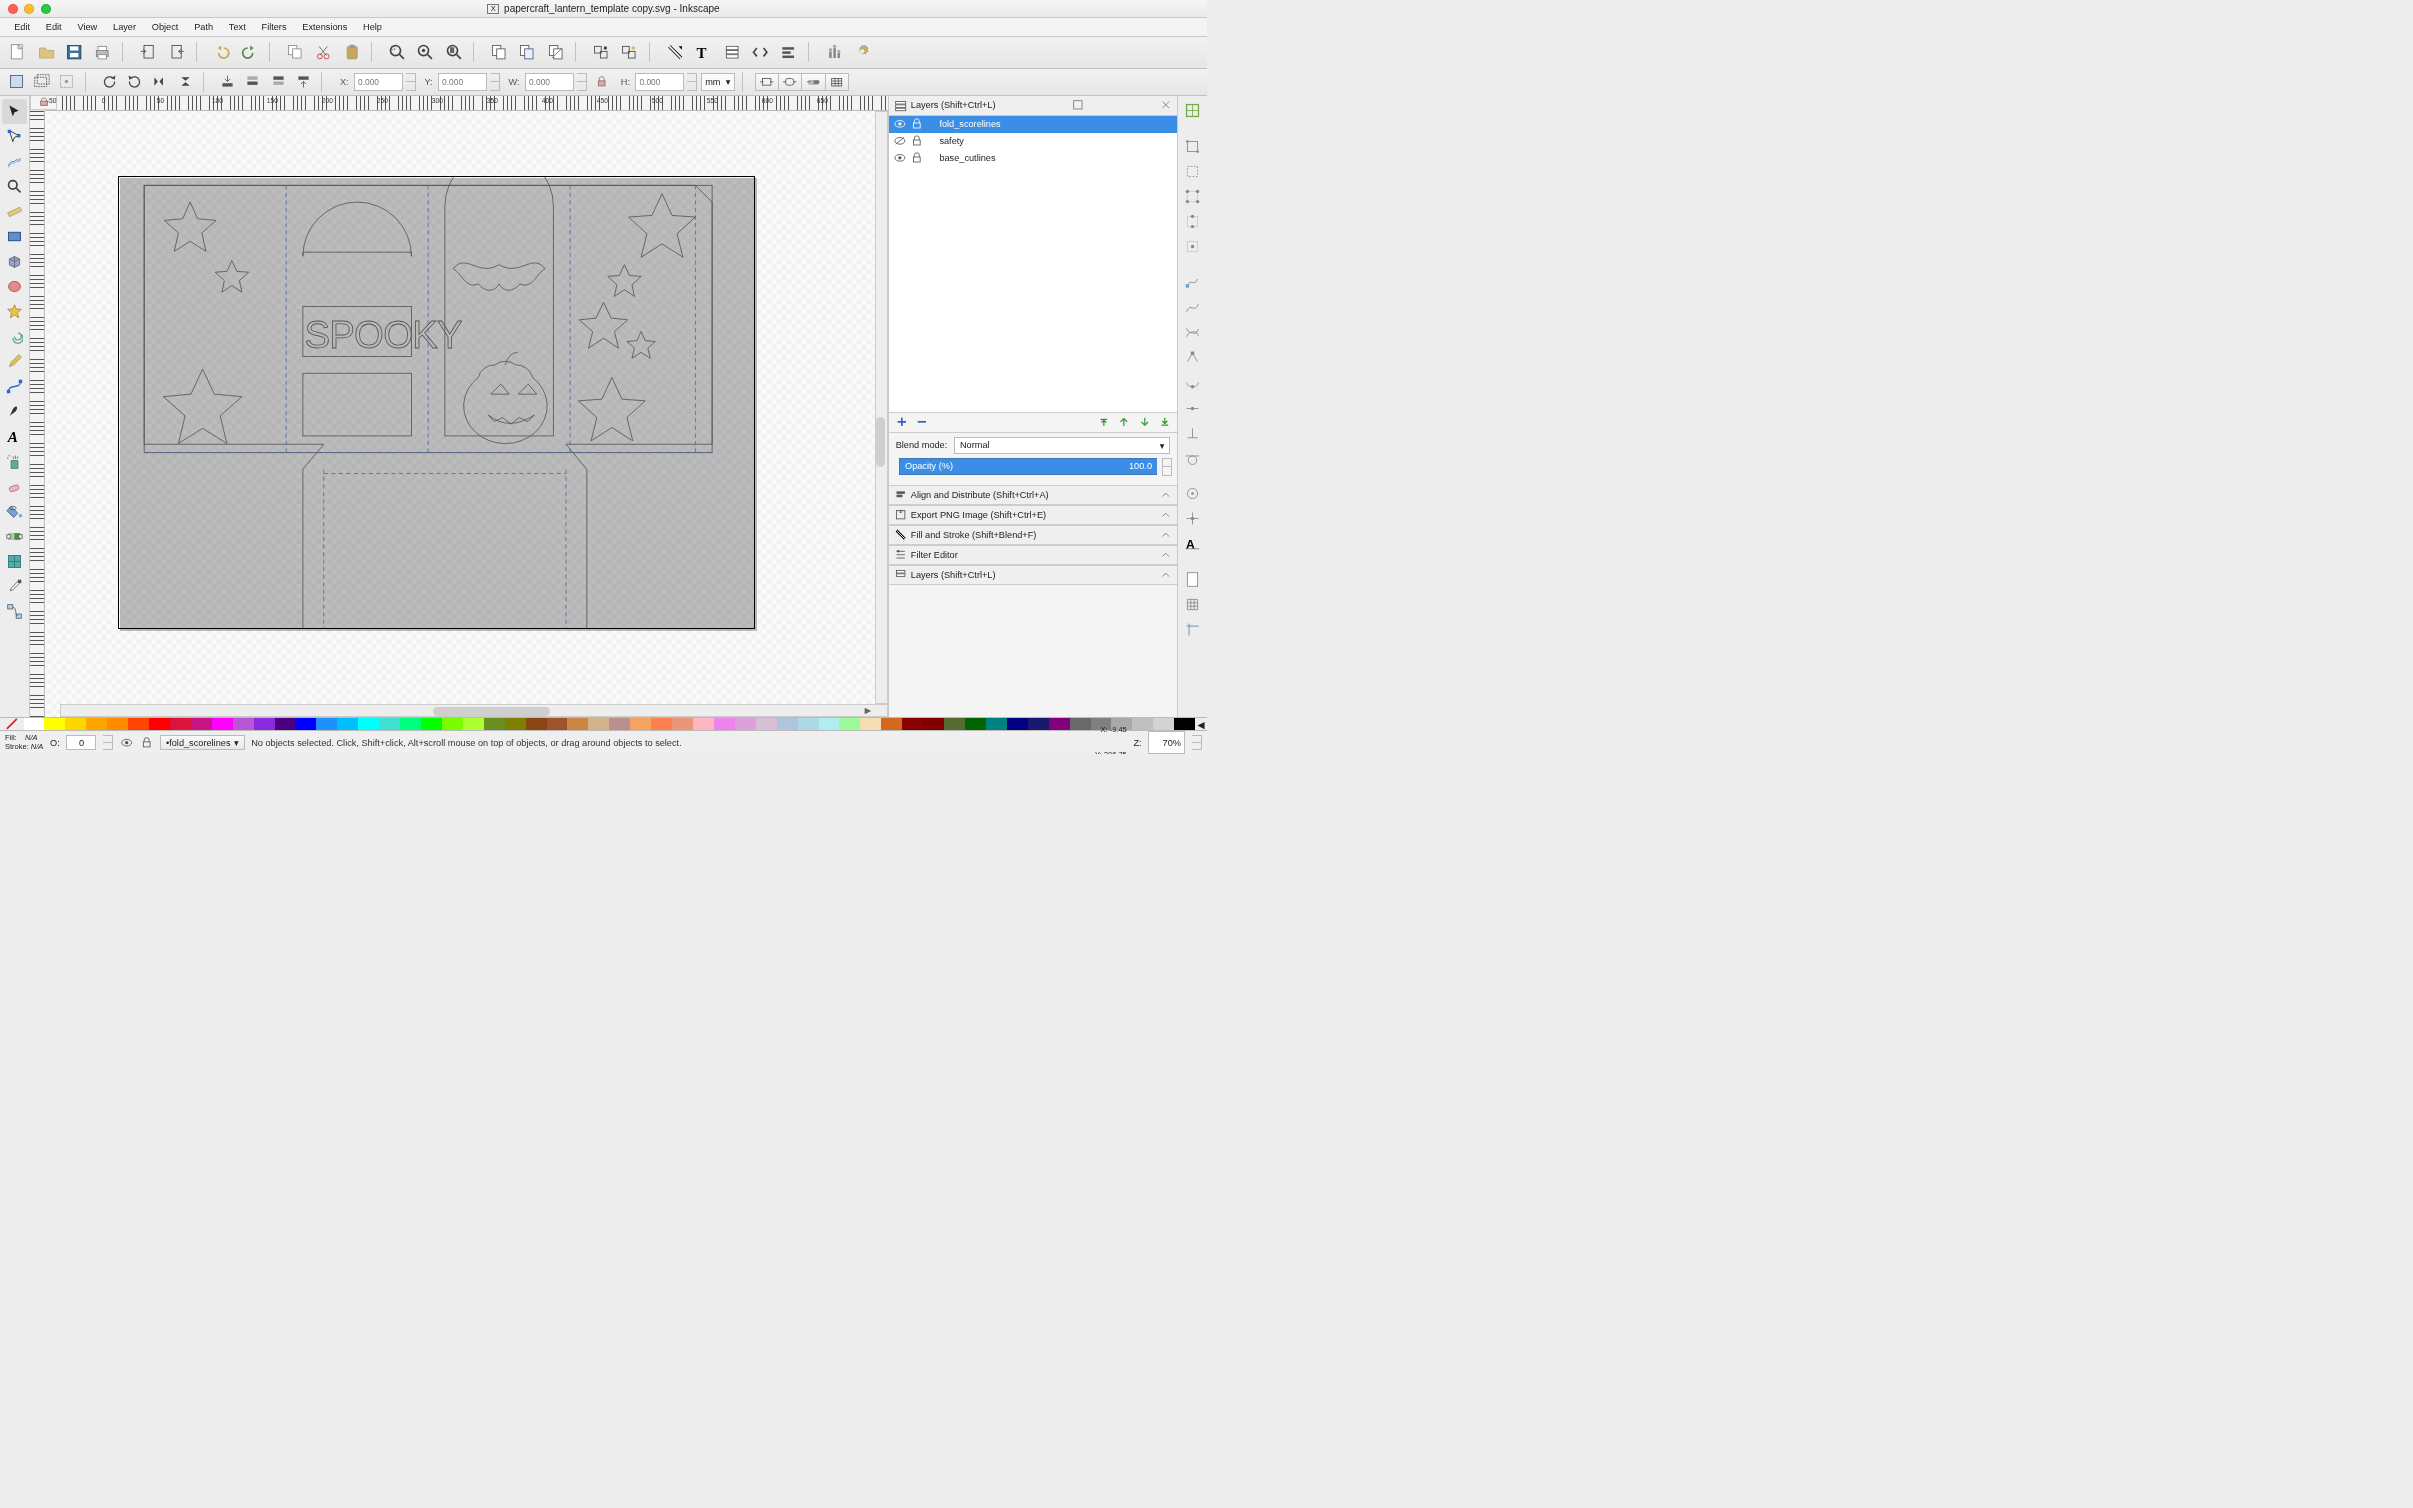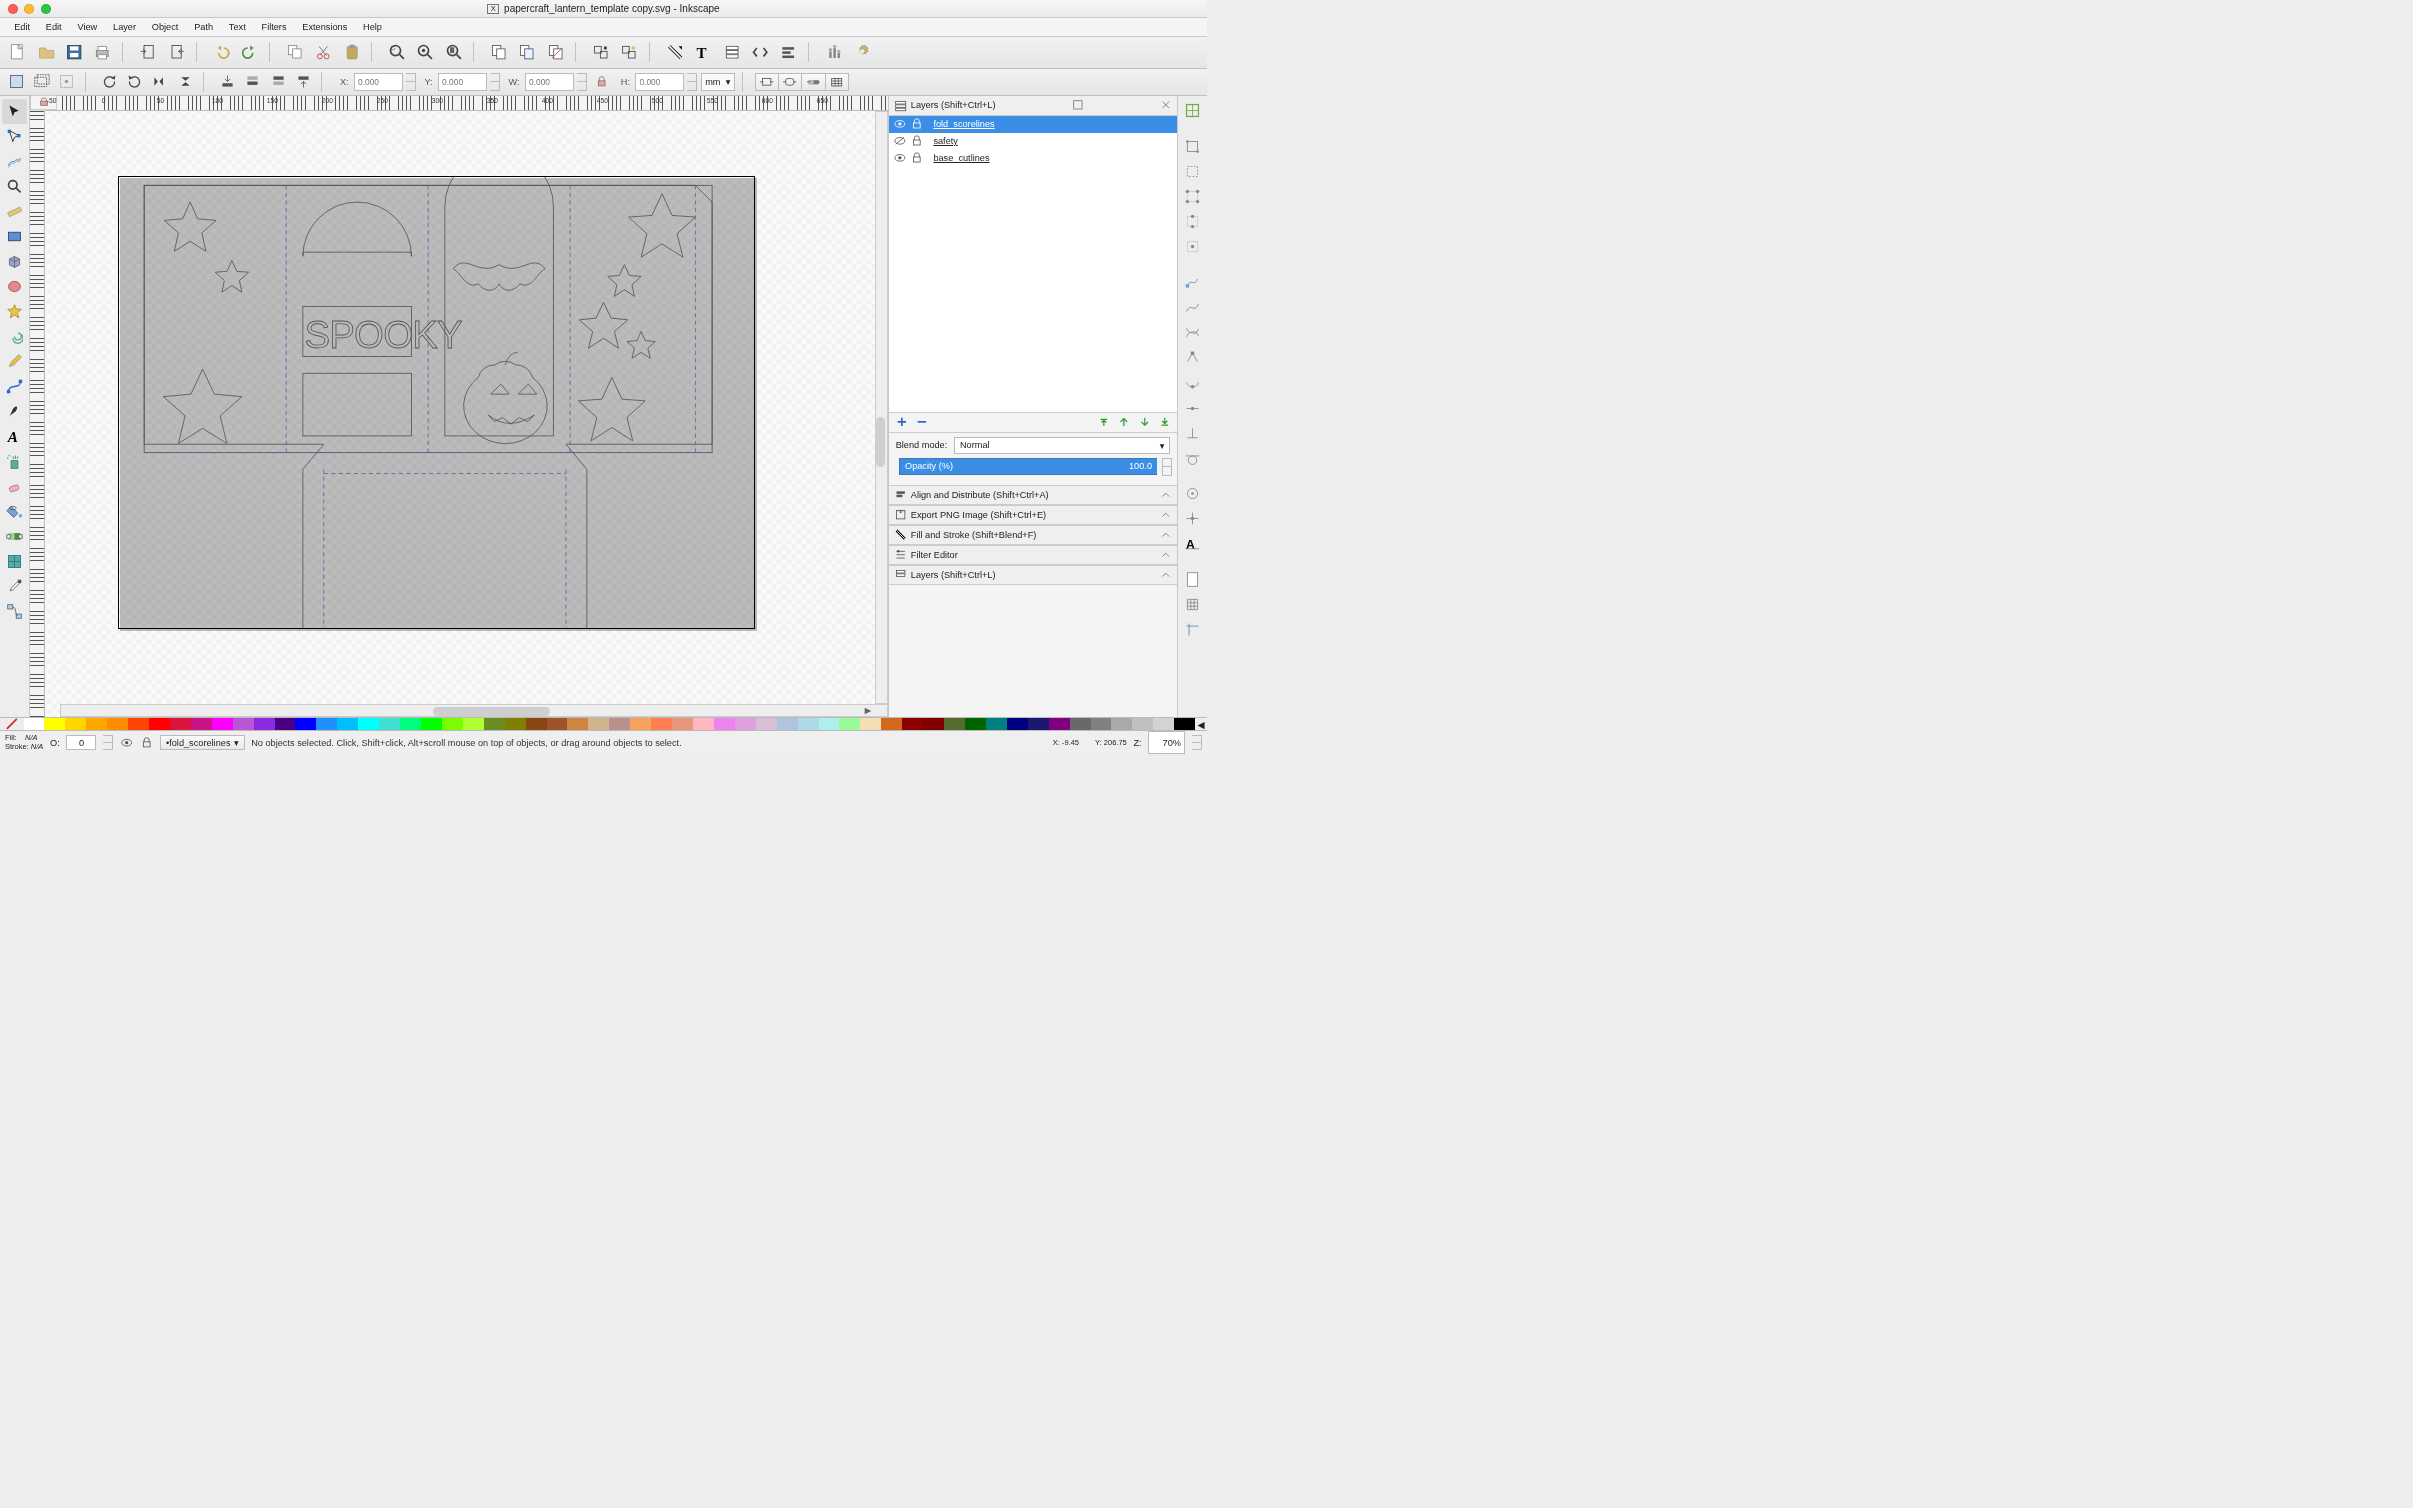--- a/index.html
+++ b/index.html
@@ -119,21 +119,21 @@
     height:20px; display:flex; align-items:center; padding:0 5px;
     border-bottom:0.8px solid #ccc; background:#efefef;
   }
   .panelhdr .icon{width:13.4px;height:13.4px;margin-right:3.4px;}
   .panelhdr.collapsed { border-top:0.8px solid #ccc;}
   .panelhdr .collapse { margin-left:auto; width:11.7px; height:11.7px;}
   .layerlist { flex:0 0 297px; background:#fff; border-bottom:0.8px solid #ccc; overflow:hidden;}
   .layerrow{ height:17px; display:flex; align-items:center; padding:0 5px; gap:5px;}
   .layerrow.selected{ background:#3a8ee6; color:#fff;}
   .lricon{width:11.7px;height:11.7px; display:flex;align-items:center;justify-content:center;}
-  .lrlabel{ margin-left:6px;text-decoration:underline;}
+  .lrlabel{ margin-left:12px;}
   .layerbtns{ height:20px; display:flex; align-items:center; padding:0 6.7px; gap:8.4px; border-bottom:0.8px solid #ccc;}
   .layerbtns .sp{flex:1;}
   .blendrow{ height:25px; display:flex; align-items:center; padding:0 6.7px; gap:6.7px;}
   .blendsel{ flex:1; height:17px; border:0.8px solid #bbb; background:#fff; display:flex;align-items:center;
     justify-content:space-between; padding:0 5px;}
   .opacitybox{ margin:0 5px 5px 5px; height:17px; border:0.8px solid #4178b3;
     background:#3a8ee6; color:#fff; display:flex;align-items:center; padding:0 5px;}
   .opacitybox .val{margin-left:auto;}
   .opouter{display:flex; margin:0 5px 5px 5px;}
   .opouter .spinner{border:0.8px solid #bbb;}
@@ -146,21 +146,21 @@
   .palette .tri{ width:11.7px; display:flex;align-items:center;justify-content:center;}
   .statusbar{
     height:23.5px; display:flex; align-items:center; padding:0 5px; gap:6.7px;
     border-top:0.8px solid #bbb; background:#efefef;
   }
   .statusbar .fillstroke{ display:flex;flex-direction:column; font-size:7.5px; line-height:8.4px;}
   .statusbar .input{ width:30px; height:15px; border:0.8px solid #bbb; background:#fff; display:flex;align-items:center;justify-content:center;}
   .layerpick{ height:15px; border:0.8px solid #bbb; background:linear-gradient(#fafafa,#e8e8e8);
     padding:0 5px; display:flex;align-items:center;gap:3.4px;}
   .statusbar .msg{ flex:1; font-size:9.2px; color:#333;}
-  .xy{ display:flex; flex-direction:row; font-size:7.5px; text-align:right; line-height:8.4px; margin-left:auto;gap:16px;}
+  .xy{ display:flex; flex-direction:column; font-size:7.5px; text-align:right; line-height:8.4px; margin-left:auto;gap:16px;}
   .zbox{ width:37px; height:23px; border:0.8px solid #bbb; background:#fff; display:flex;align-items:center;justify-content:flex-end; padding-right:3.4px;}
   svg{display:block;}
 </style>
 </head>
 <body>
 
 <div class="titlebar">
   <div class="traffic">
     <div class="tl red"></div>
     <div class="tl yellow"></div>

